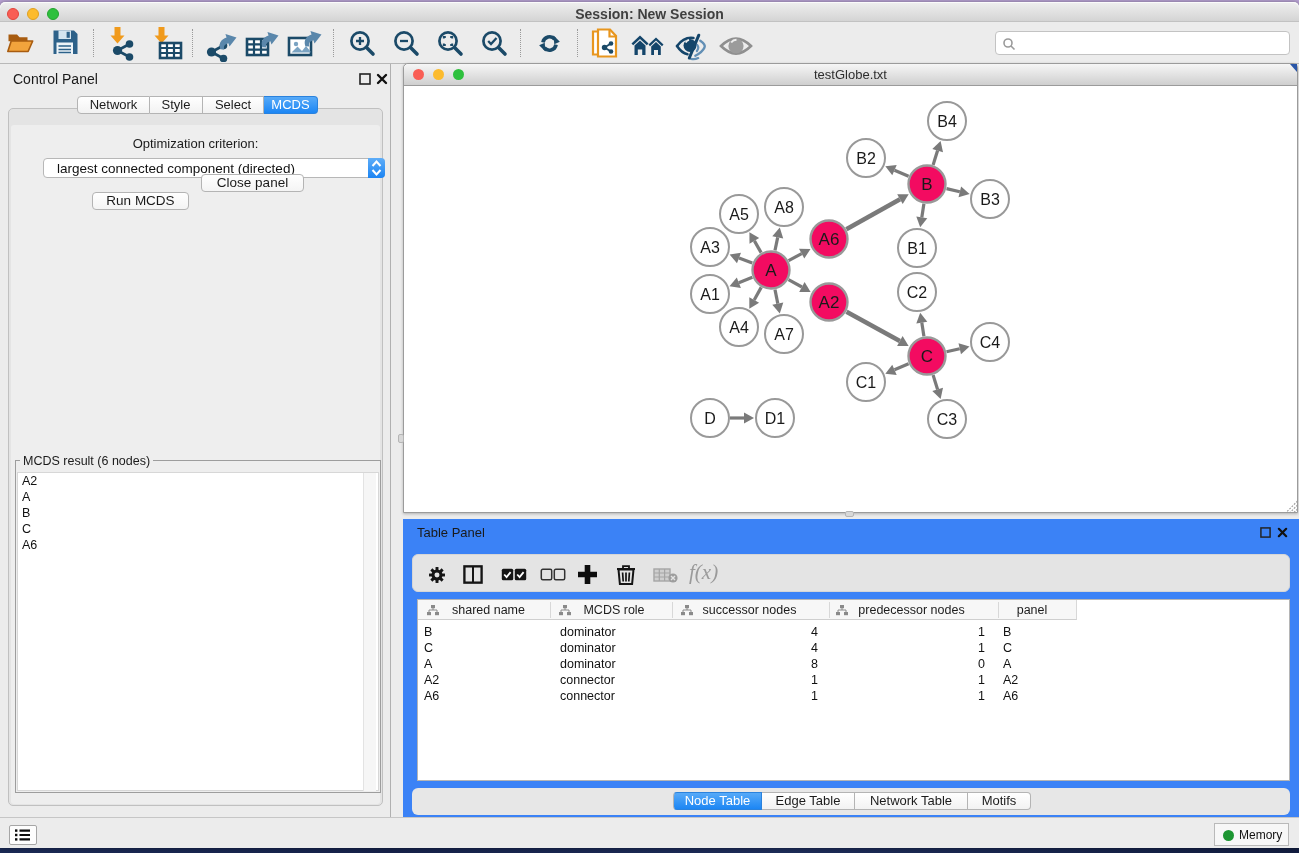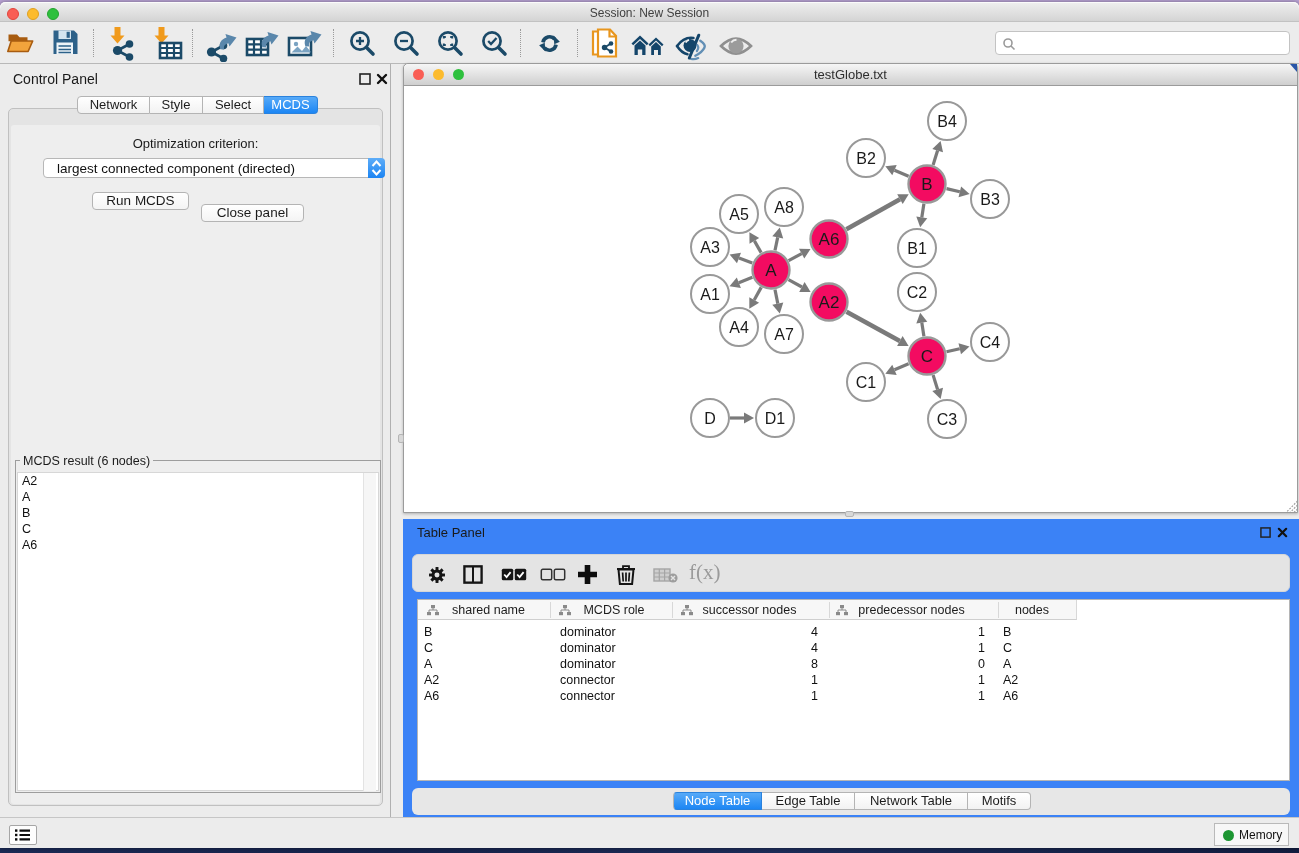--- a/index.html
+++ b/index.html
@@ -5,21 +5,21 @@
 * { margin:0; padding:0; box-sizing:border-box; }
 html,body { width:1299px; height:853px; overflow:hidden; }
 body { font-family:"Liberation Sans", sans-serif; background:#b9a3d4; position:relative; }
 .abs { position:absolute; }
 #deskbot { left:0; top:848px; width:1299px; height:6px; background:linear-gradient(90deg,#1b2a55,#16224a 30%,#1d2c58 60%,#121d40); }
 #app { left:0; top:2px; width:1299px; height:846px; background:#ececec; border-radius:5px 5px 0 0; box-shadow:0 0 4px rgba(0,0,0,.4); }
 
 #titlebar { left:0; top:0; width:1299px; height:20px; background:linear-gradient(#efefef,#d4d4d4); border-radius:6px 6px 0 0; border-bottom:1px solid #c2c2c2; box-shadow:inset 0 1px 0 #fbfbfb; }
 .tl { position:absolute; width:12px; height:12px; border-radius:50%; top:6px; }
 #titlebar .tl { top:6px; }
-#title-text { width:100%; text-align:center; top:4px; font-size:12px; color:#404040; }
+#title-text { width:100%; text-align:center; top:4px; font-size:14px; color:#404040;font-weight:bold; }
 
 #toolbar { left:0; top:20px; width:1299px; height:42px; background:#ececec; border-bottom:1px solid #b8b8b8; }
 .tbsep { position:absolute; top:7px; height:28px; width:0; border-left:1px dotted #9a9a9a; }
 .tbi { position:absolute; top:6px; }
 #searchbox { left:995px; top:9px; width:295px; height:24px; background:#fff; border:1px solid #c3c3c3; border-radius:4px; }
 
 #cpanel { left:0; top:62px; width:391px; height:753px; background:#ececec; border-right:1px solid #b0b0b0; }
 #cpanel-hdr-text { left:13px; top:7px; font-size:14px; color:#1a1a1a; }
 #tabpane { left:8px; top:44px; width:375px; height:698px; border:1px solid #c0c0c0; border-radius:5px; background:#e4e4e4; }
 #mcdspanel { left:11px; top:61px; width:369px; height:679px; background:#eeeeee; border-radius:3px; }
@@ -242,21 +242,21 @@
     <div id="dropdown" class="abs">
       <div class="txt">largest connected component (directed)</div>
       <div id="dd-step">
           <svg width="17" height="20" viewBox="0 0 17 20">
             <path d="M4.5 8 L8.5 3.5 L12.5 8" fill="none" stroke="#fff" stroke-width="2"></path>
             <path d="M4.5 12 L8.5 16.5 L12.5 12" fill="none" stroke="#fff" stroke-width="2"></path>
           </svg>
         </div>
     </div>
     <div class="btn" style="left:92px; top:128px; width:97px;">Run MCDS</div>
-    <div class="btn" style="left:201px; top:140px; width:103px;">Close panel</div>
+    <div class="btn" style="left:201px; top:110px; width:103px;">Close panel</div>
     <div id="groupbox" class="abs">
       <div id="groupbox-label" class="abs">MCDS result (6 nodes)</div>
       <div id="mcdslist" class="abs">
         <div class="it">A2</div>
           <div class="it">A</div>
           <div class="it">B</div>
           <div class="it">C</div>
           <div class="it">A6</div>
         <div class="sb"></div>
       </div>
@@ -413,21 +413,21 @@
 
 <svg class="abs" style="left:240px; top:12px;" width="26" height="16" viewBox="0 0 26 16">
  <g stroke="#a5a5a5">
             <rect x="1" y="2" width="16" height="12" fill="#cfcfcf" stroke-width="1.4"></rect>
             <path d="M1 6 h16 M1 10 h16 M6.3 2 v12 M11.6 2 v12" stroke-width="1.2"></path>
           </g>
  <circle cx="20" cy="11" r="4.6" fill="#9d9d9d"></circle>
  <path d="M18 9 l4 4 M22 9 l-4 4" stroke="#e4e4e4" stroke-width="1.4"></path>
 </svg>
 
-<div class="abs" style="left:276px; top:5px; font-family:'Liberation Serif',serif; font-size:21px; color:#9a9a9a;">f(x)</div>
+<div class="abs" style="left:276px; top:5px; font-family:'Liberation Serif',serif; font-style:italic; font-size:21px; color:#9a9a9a;">f(x)</div>
 </div>
     <div id="ttable" class="abs">
       <div id="thead" class="abs">
           <div class="hsep" style="left:132px;"></div>
 <div class="hsep" style="left:254px;"></div>
 <div class="hsep" style="left:411px;"></div>
 <div class="hsep" style="left:580px;"></div>
 <div class="hsep" style="left:658px;"></div>
 <svg class="abs" style="left:9px; top:5px;" width="12" height="11" viewBox="0 0 12 11">
             <g fill="#8a8a8a">
@@ -458,21 +458,21 @@
 <div class="hcell" style="left:270px; width:123px;">successor nodes</div>
 <svg class="abs" style="left:418px; top:5px;" width="12" height="11" viewBox="0 0 12 11">
             <g fill="#8a8a8a">
               <rect x="4" y="0" width="4" height="3.2"></rect>
               <rect x="0" y="7" width="4" height="3.2"></rect>
               <rect x="8" y="7" width="4" height="3.2"></rect>
               <path d="M6 3 v2 M2 7 v-2 h8 v2" fill="none" stroke="#8a8a8a" stroke-width="1"></path>
             </g>
           </svg>
 <div class="hcell" style="left:430px; width:127px;">predecessor nodes</div>
-<div class="hcell" style="left:585px; width:58px;">nodes</div>
+<div class="hcell" style="left:585px; width:58px;">panel</div>
 </div>
       <div class="trow" style="left:6px; top:24px; width:120px;">B</div>
 <div class="trow" style="left:142px; top:24px; width:120px;">dominator</div>
 <div class="trow" style="left:300px; top:24px; width:100px; text-align:right;">4</div>
 <div class="trow" style="left:467px; top:24px; width:100px; text-align:right;">1</div>
 <div class="trow" style="left:585px; top:24px; width:60px;">B</div>
 <div class="trow" style="left:6px; top:40px; width:120px;">C</div>
 <div class="trow" style="left:142px; top:40px; width:120px;">dominator</div>
 <div class="trow" style="left:300px; top:40px; width:100px; text-align:right;">4</div>
 <div class="trow" style="left:467px; top:40px; width:100px; text-align:right;">1</div>

